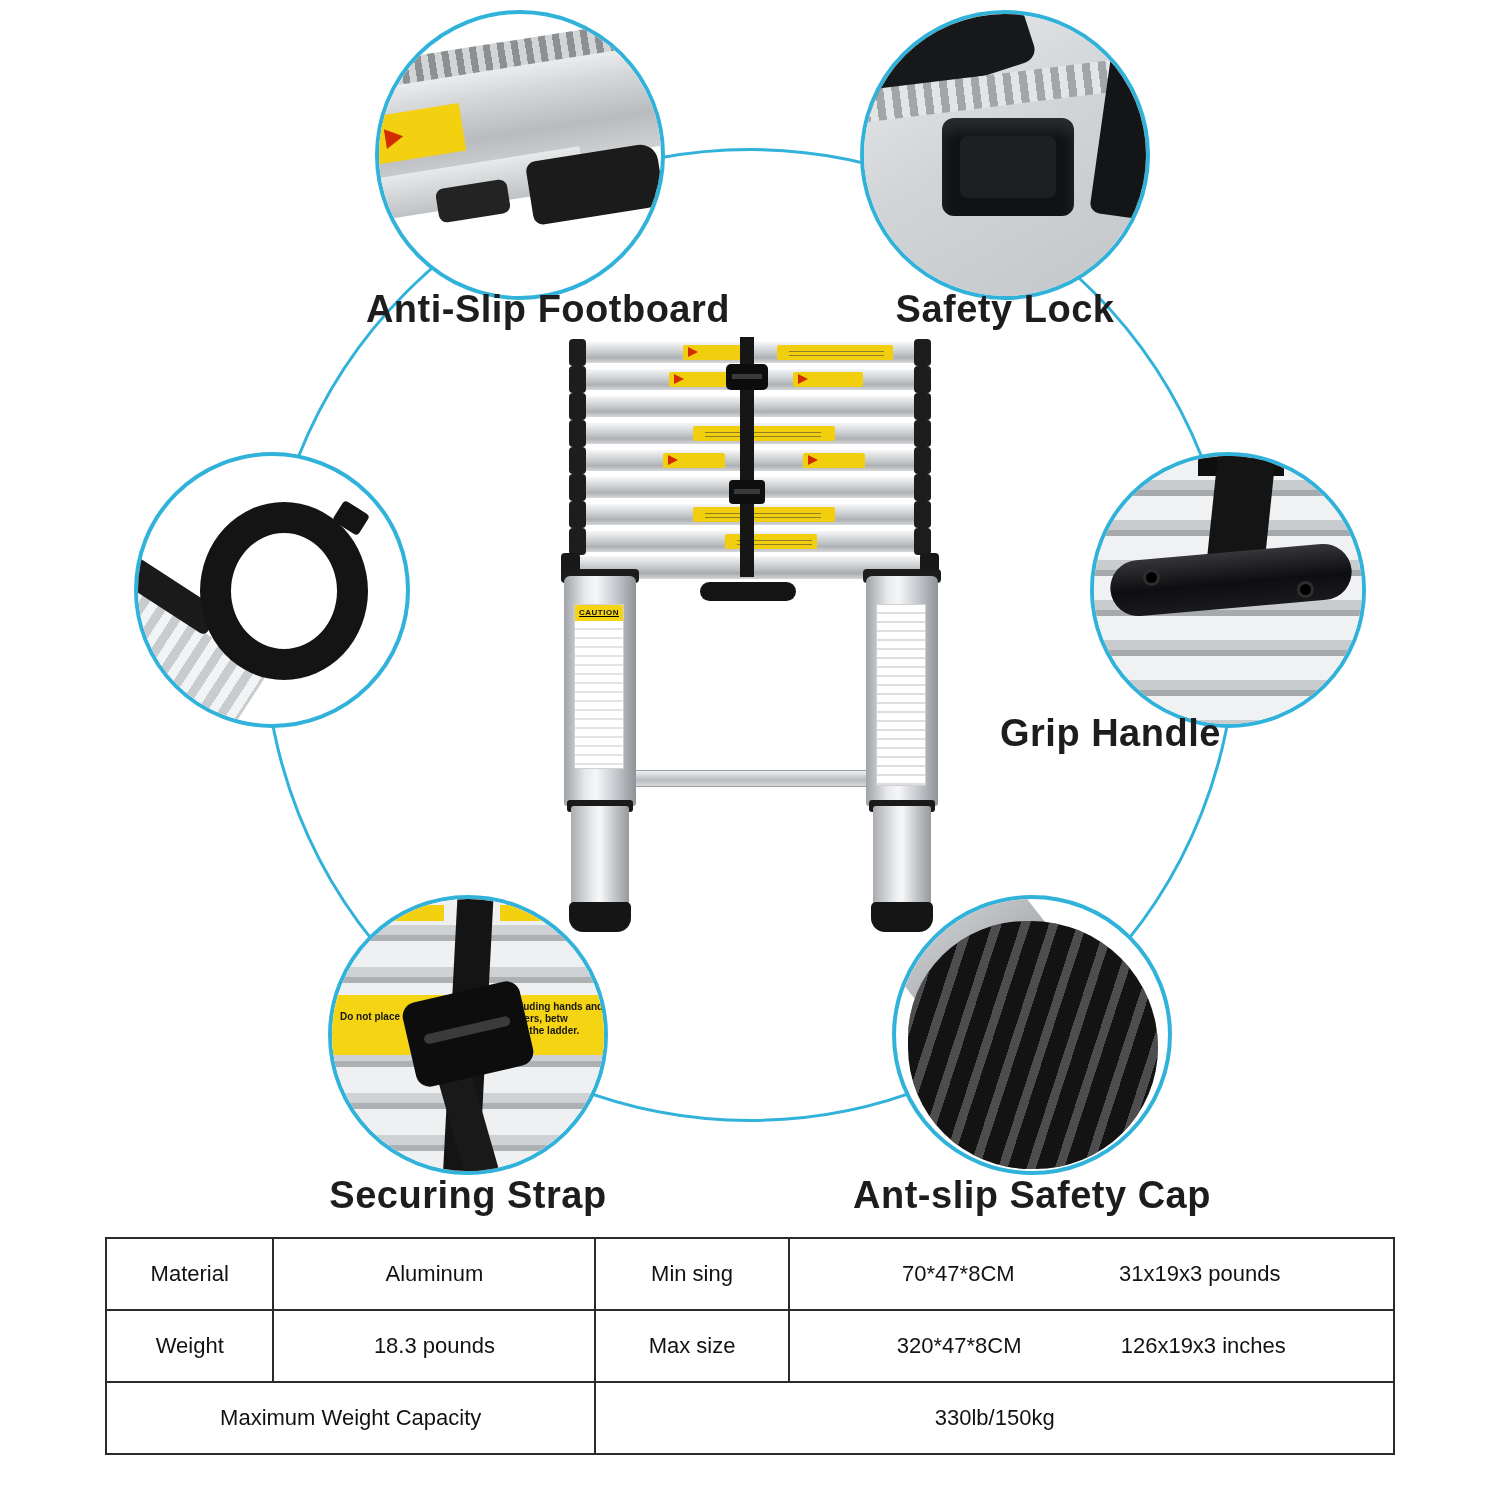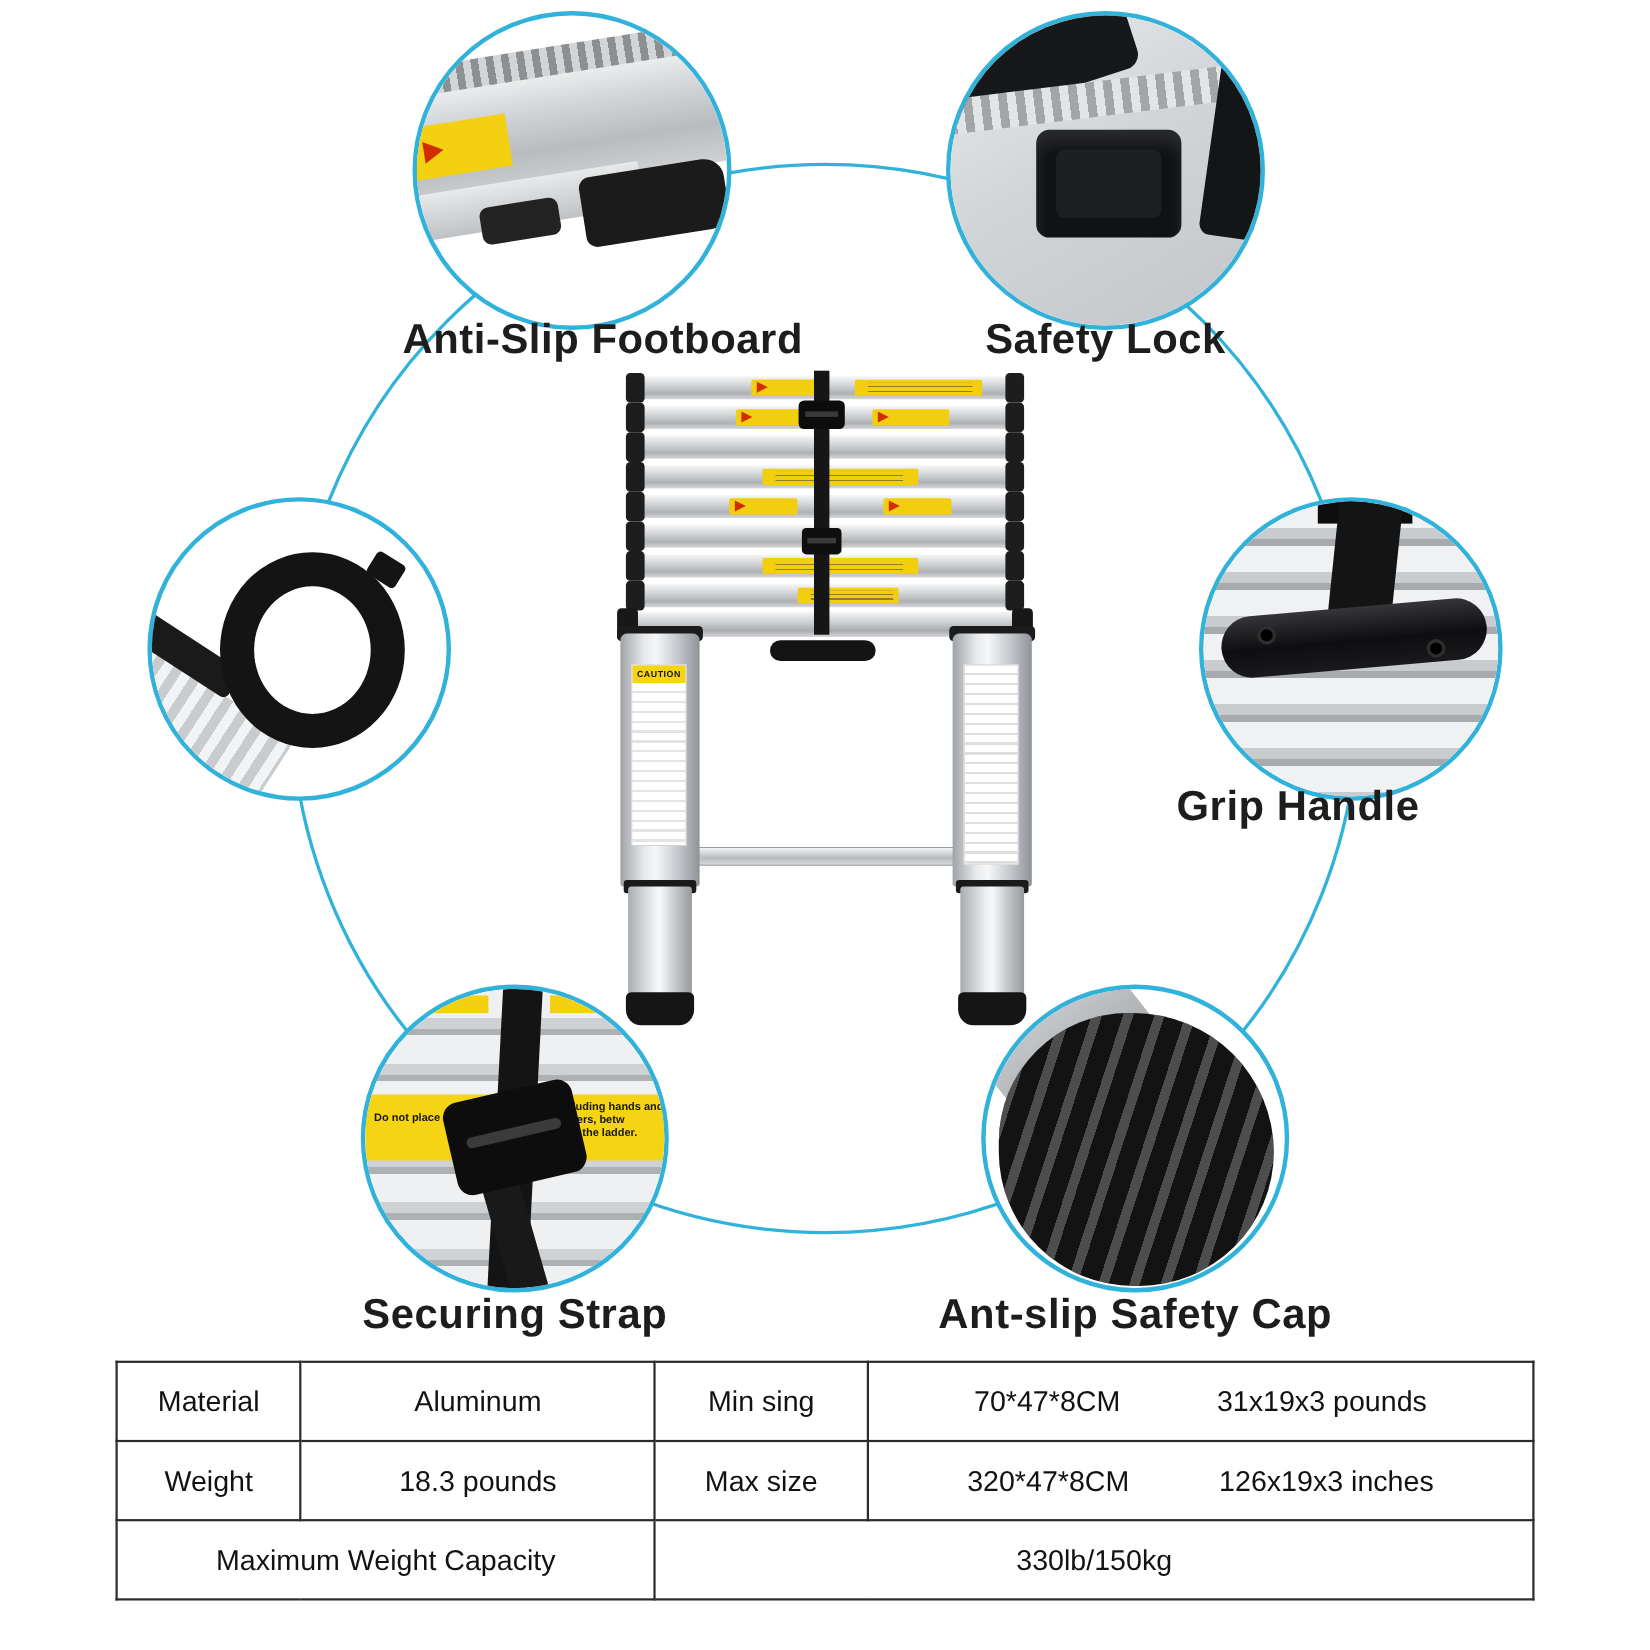--- a/index.html
+++ b/index.html
@@ -19,27 +19,27 @@
   .c-grip      { left:1090px; top:452px; width:276px; height:276px; }
   .c-strap     { left:328px; top:895px; width:280px; height:280px; }
   .c-cap       { left:892px; top:895px; width:280px; height:280px; }
   .callout > div { position:absolute; }
 
   
   .feature-label { font-weight:bold; font-size:38px; color:var(--ink); letter-spacing:.5px; }
   .lbl-footboard { left:260px; top:288px; width:470px; text-align:right; }
   .lbl-lock      { left:810px; top:288px; width:390px; text-align:center; }
   .lbl-selflock  { left:168px; top:710px; line-height:52px; text-align:left; }
-  .lbl-grip      { left:1000px; top:712px; width:360px; text-align:center; }
+  .lbl-grip      { left:1000px; top:712px; width:360px; }
   .lbl-strap     { left:268px; top:1174px; width:400px; text-align:center; }
   .lbl-cap       { left:732px; top:1174px; width:600px; text-align:center; }
 
   
   .ladder { left:560px; top:342px; width:380px; height:592px; }
-  .ladder > div { position:absolute; }
+  .ladder > div { position:absolute;text-decoration:underline; }
   .rung { left:15px; width:350px; height:21px; background:linear-gradient(180deg,#f6f7f8 0%,#c3c6c9 55%,#aeb1b4 75%,#d6d8da 100%); border-radius:3px; }
   .rung::before,.rung::after { content:""; position:absolute; top:-3px; width:17px; height:27px; background:#1d1d1d; border-radius:4px; }
   .rung::before { left:-6px; } .rung::after { right:-6px; }
   .r1{top:0} .r2{top:27px} .r3{top:54px} .r4{top:81px} .r5{top:108px} .r6{top:135px} .r7{top:162px} .r8{top:189px}
   .rung9 { left:6px; top:214px; width:368px; height:23px; background:linear-gradient(180deg,#f6f7f8 0%,#c0c3c6 55%,#a8abae 75%,#d4d6d8 100%); border-radius:3px; }
   .rung9::before,.rung9::after { content:""; position:absolute; top:-3px; width:19px; height:29px; background:#181818; border-radius:4px; }
   .rung9::before{left:-5px} .rung9::after{right:-5px}
   .yl { position:absolute; top:3px; height:15px; background:#f2cf0e; border-radius:2px; }
   .yl.arrow::before { content:""; position:absolute; left:5px; top:2px; width:0; height:0; border-top:5.5px solid transparent; border-bottom:5.5px solid transparent; border-left:10px solid #d22d00; }
   .yl.txt { background-image:repeating-linear-gradient(180deg, transparent 0 3px, rgba(60,60,60,.55) 3px 4px); background-size:82% 70%; background-position:12px 3px; background-repeat:no-repeat; }
@@ -110,21 +110,21 @@
   .ss-strap-low { left:120px; top:168px; width:34px; height:120px; background:#191919; transform:rotate(-16deg); }
   .ss-buckle{ left:76px; top:92px; width:120px; height:86px; background:#0d0d0d; border-radius:14px; transform:rotate(-13deg); }
   .ss-buckle::after { content:""; position:absolute; left:16px; top:34px; width:88px; height:10px; background:#3b3b3b; border-radius:5px; }
 
   
   .bc-tube { left:-18px; top:-28px; width:150px; height:110px; transform:rotate(-38deg); background:linear-gradient(180deg,#d7d9db,#aeb1b4); }
   .bc-cap  { left:12px; top:22px; width:250px; height:248px; border-radius:48% 52% 50% 50%; background:#131313; overflow:hidden; }
   .bc-cap::after { content:""; position:absolute; inset:0; background:repeating-linear-gradient(108deg, rgba(135,135,138,.5) 0 9px, transparent 9px 27px); }
 
   
-  .spec-table { position:absolute; left:105px; top:1237px; width:1290px; border-collapse:collapse; table-layout:fixed; font-size:26px; color:#121212; }
+  .spec-table { position:absolute; left:105px; top:1237px; width:1290px; border-collapse:collapse; table-layout:fixed; font-size:22px; color:#121212; }
   .spec-table td { border:2px solid #2b2b2b; text-align:center; vertical-align:middle; height:72px; padding:0 8px; }
   .size-flex { display:flex; justify-content:space-evenly; align-items:center; width:100%; }
 </style>
 </head>
 <body>
 
 <div class="stage">
 
   <div class="abs big-circle"></div>
 

